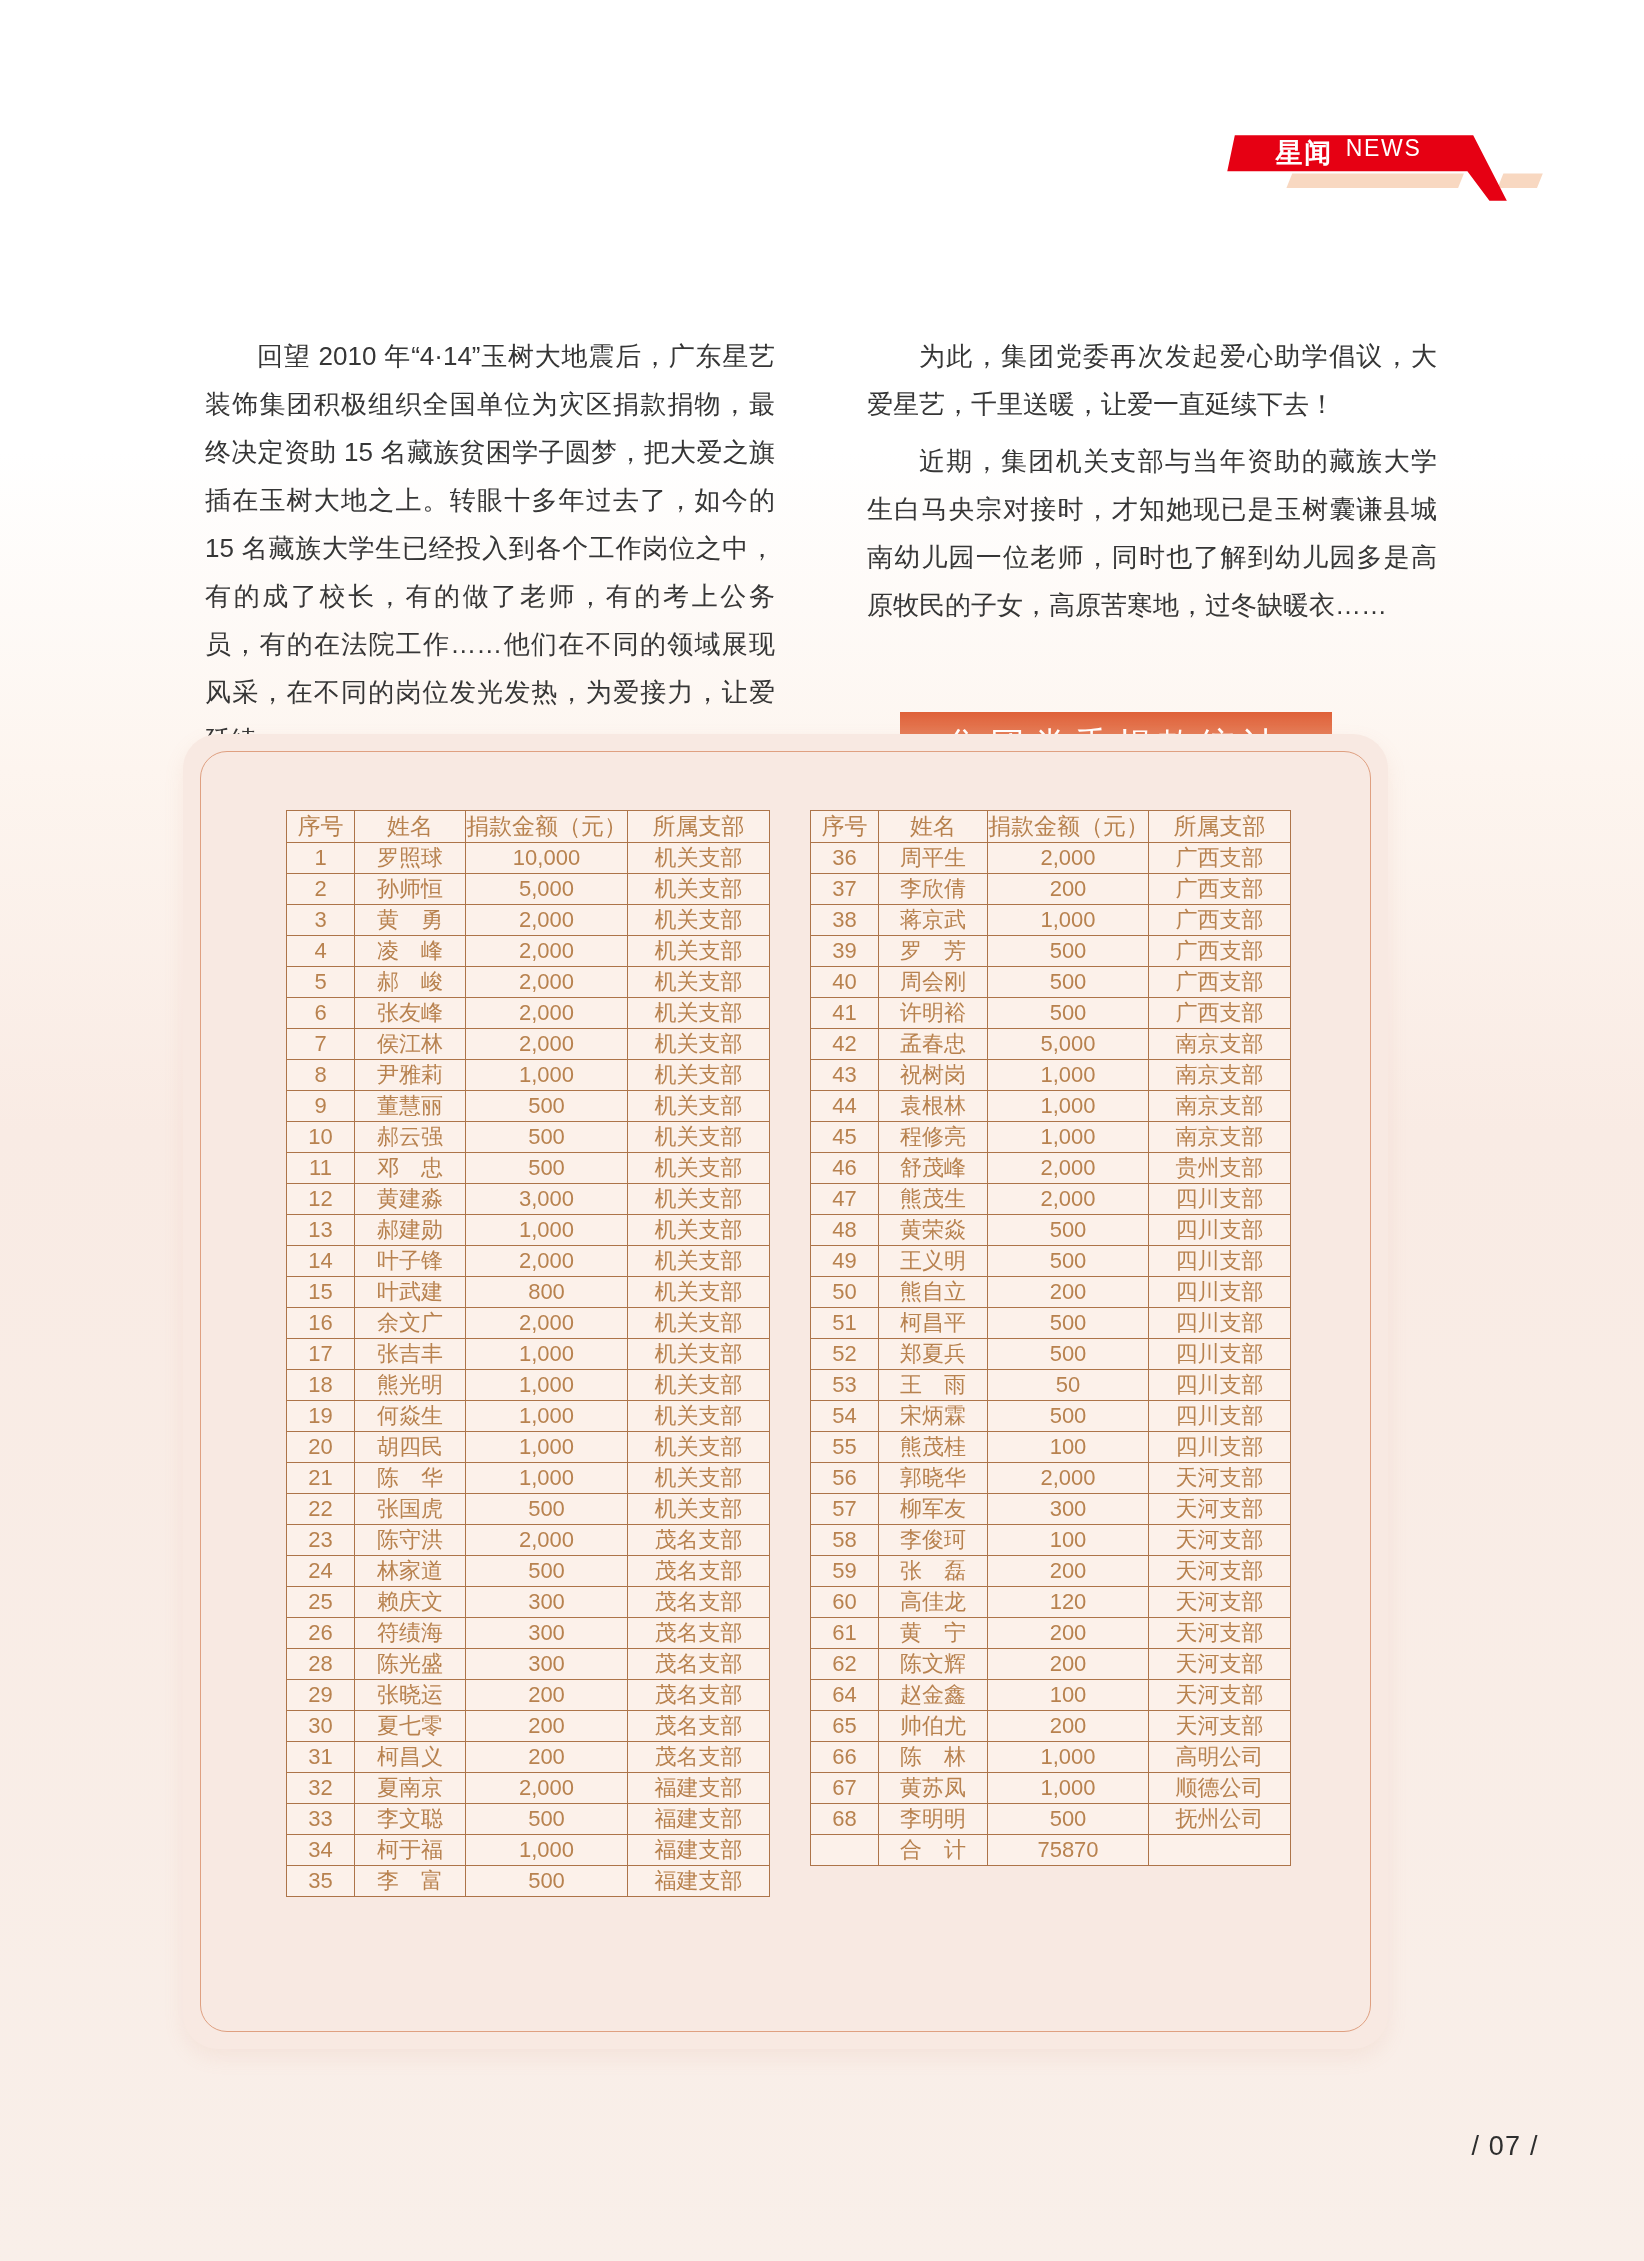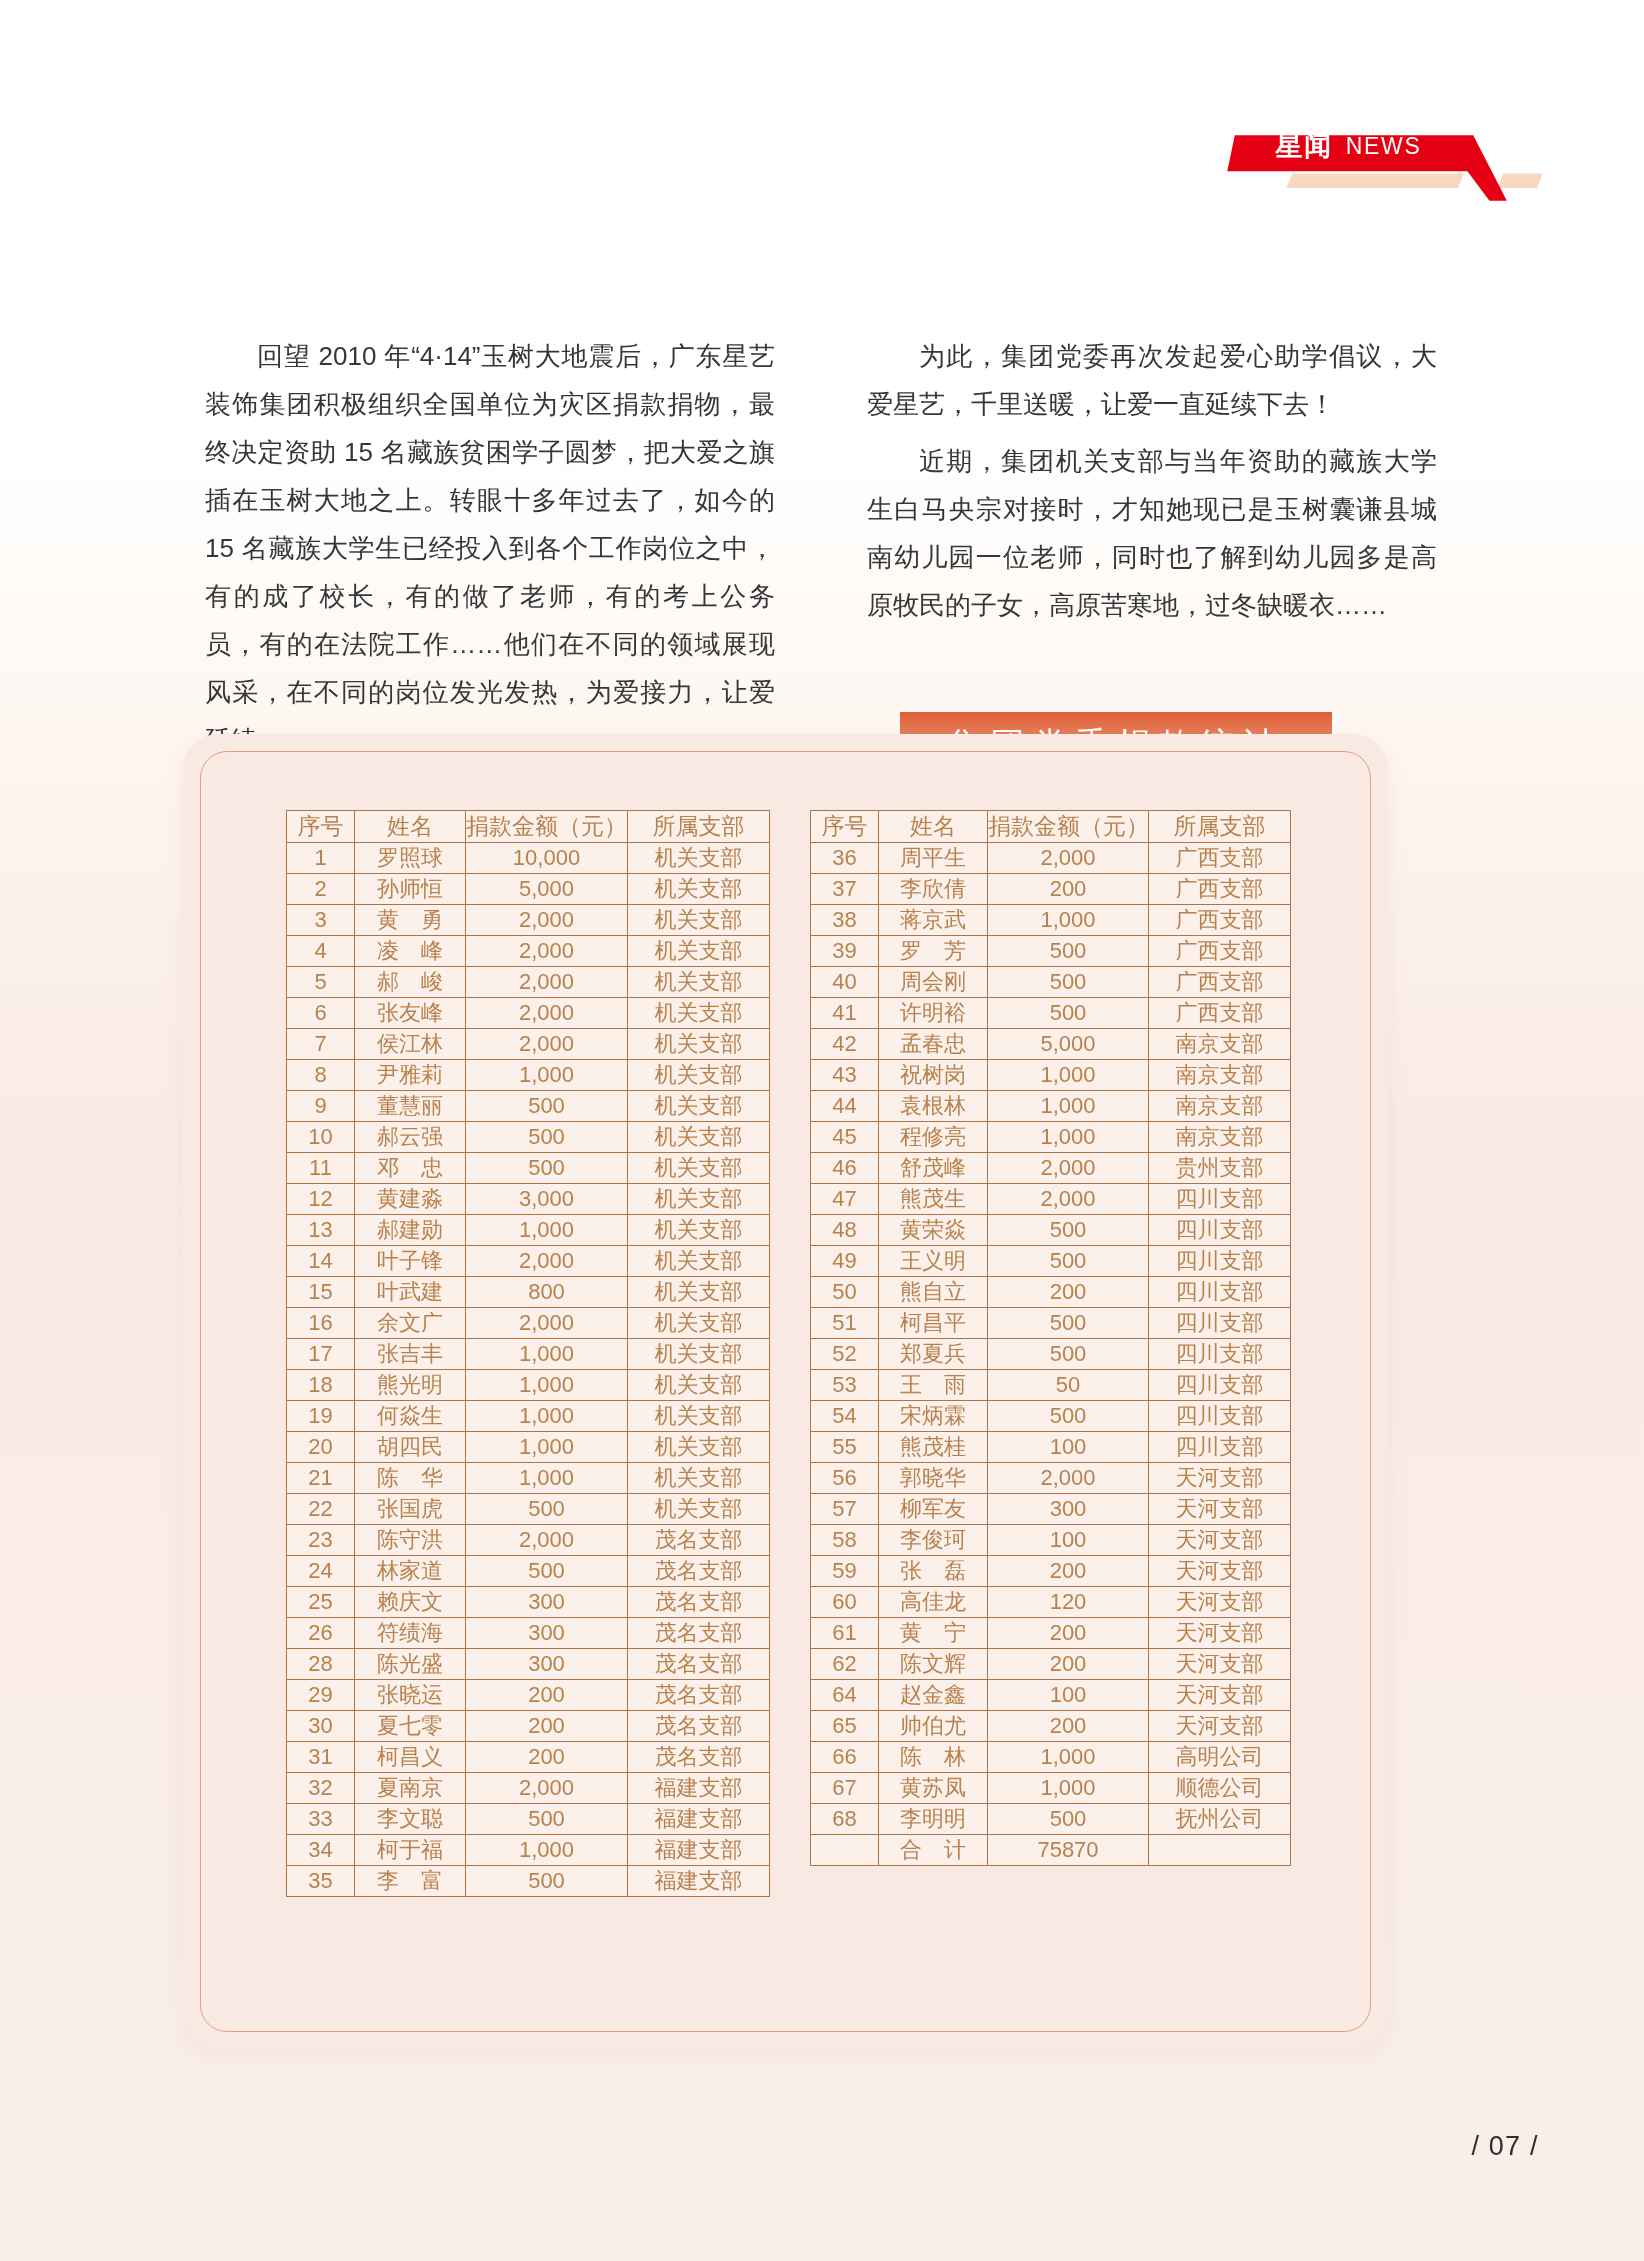--- a/index.html
+++ b/index.html
@@ -7,21 +7,21 @@
 
   .page {
     position:relative; width:1645px; height:2261px; overflow:hidden;
     background:linear-gradient(180deg,#ffffff 0%,#ffffff 20%,#fdf5ef 34%,#f9ebe4 50%,#f9efe9 100%);
   }
 
   
   .news-banner-svg { position:absolute; left:1218px; top:104px; width:348px; height:116px; }
   .news-banner-text {
     position:absolute; left:1247px; top:135px; width:203px; height:22px;
-    display:flex; align-items:center; justify-content:center; gap:12.8px; color:#ffffff;
+    display:flex; align-items:flex-start; justify-content:center; gap:12.8px; color:#ffffff;
   }
   .news-banner-title { font-size:27px; font-weight:700; letter-spacing:1.7px; }
   .news-banner-sub  { font-size:23px; font-weight:300; letter-spacing:1.7px; }
 
   
   .article { position:absolute; left:196px; top:323px; width:1250px; display:flex; gap:74px; }
   .article-col { width:588px; font-size:26px; line-height:48px; color:#363636; text-align:justify; }
   .article-col p { margin:9px; text-indent:2em; }
 
   

